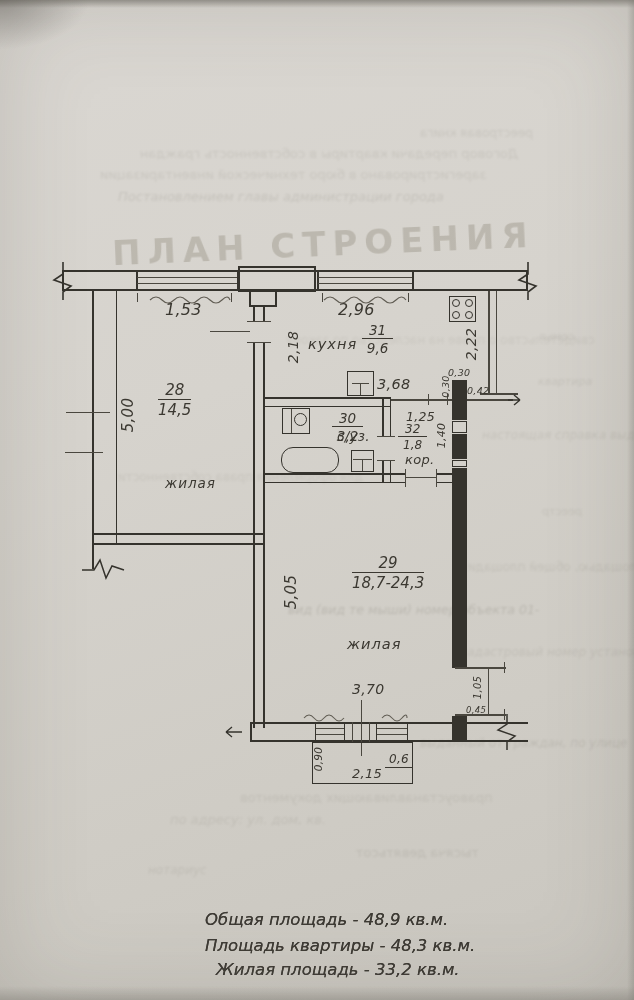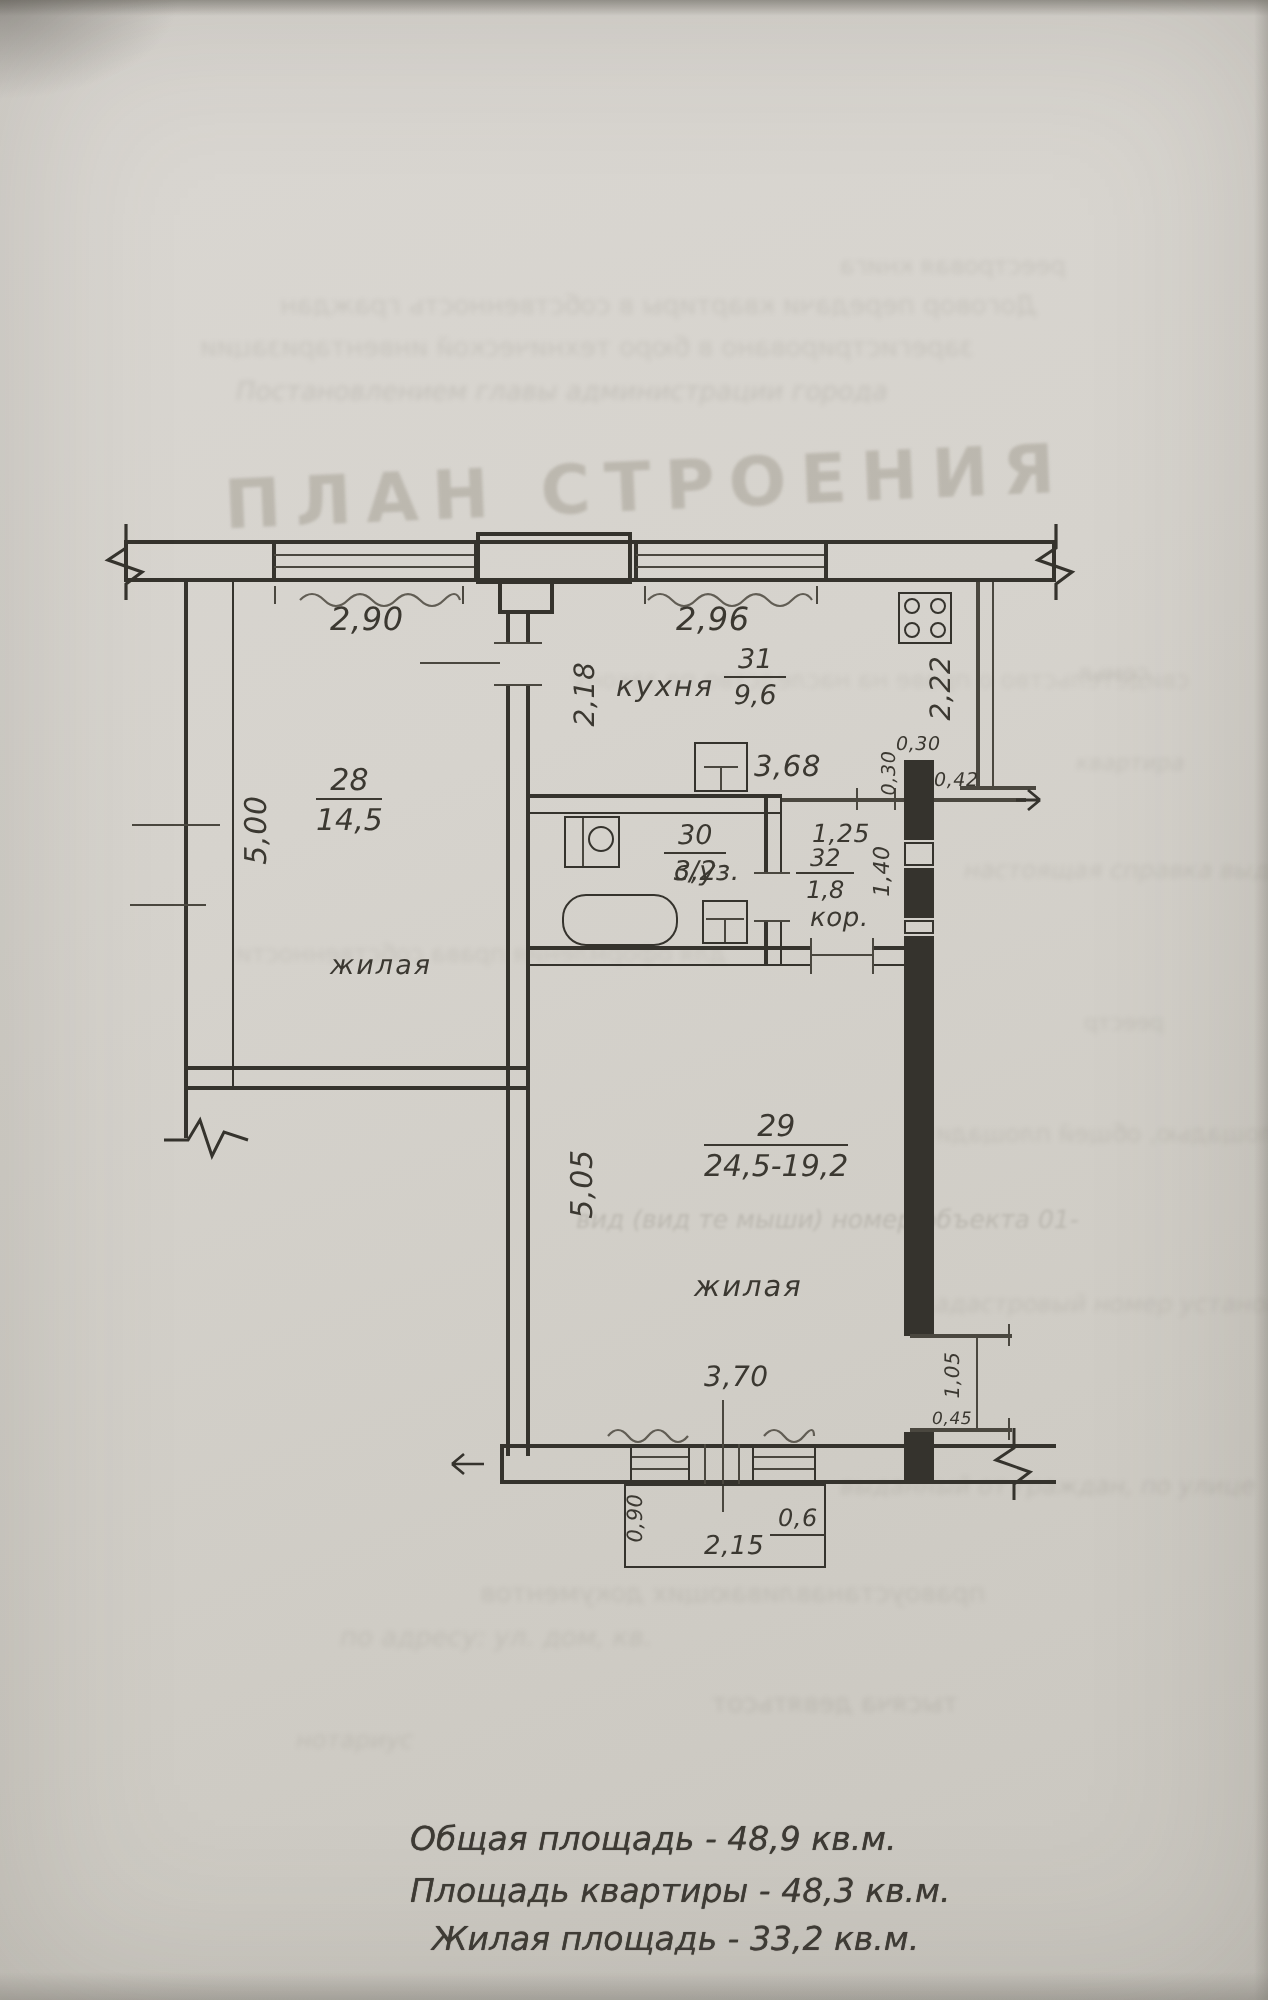--- a/index.html
+++ b/index.html
@@ -197,21 +197,21 @@
     <svg style="left:302px;top:711px;" width="44" height="10">
         <path d="M2 7 Q7 1 12 7 T22 7 T32 7 T42 7" fill="none" stroke="#615d54" stroke-width="1.1"></path>
       </svg>
     <svg style="left:380px;top:711px;" width="28" height="10">
         <path d="M2 7 Q7 1 12 7 T22 7 T27 7" fill="none" stroke="#615d54" stroke-width="1.1"></path>
       </svg>
     <div class="thin" style="left:361px;top:700px;width:1.4px;height:56px;"></div>
 
     <div class="obox" style="left:312px;top:742px;width:101px;height:42px;border-width:1.3px;"></div>
 
-    <div class="lbl" style="left:165px;top:300px;font-size:16px;">2,90</div>
+    <div class="lbl" style="left:165px;top:300px;font-size:16px;">1,53</div>
     <div class="lbl" style="left:338px;top:300px;font-size:16px;">2,96</div>
     <div class="lbl v" style="left:273px;top:339px;width:40px;font-size:14px;">2,18</div>
     <div class="lbl v" style="left:451px;top:336px;width:40px;font-size:14px;">2,22</div>
     <div class="lbl v" style="left:103px;top:406px;width:50px;font-size:15px;">5,00</div>
     <div class="lbl" style="left:377px;top:376px;font-size:14.5px;">3,68</div>
     <div class="lbl" style="left:448px;top:367px;font-size:9.5px;">0,30</div>
     <div class="lbl v" style="left:426px;top:381px;width:38px;font-size:9.5px;">0,30</div>
     <div class="lbl" style="left:467px;top:385px;font-size:9.5px;">0,42</div>
     <div class="lbl" style="left:406px;top:409px;font-size:12.5px;">1,25</div>
     <div class="lbl v" style="left:421px;top:429px;width:40px;font-size:11px;">1,40</div>
@@ -242,21 +242,21 @@
     </div>
 
     <div class="frac" style="left:398px;top:422px;font-size:12px;">
       <div class="ft">32</div>
       <div class="fb">1,8</div>
     </div>
     <div class="lbl" style="left:405px;top:452px;font-size:13px;">кор.</div>
 
     <div class="frac" style="left:352px;top:554px;font-size:15px;">
       <div class="ft">29</div>
-      <div class="fb">24,5-19,2</div>
+      <div class="fb">18,7-24,3</div>
     </div>
     <div class="lbl" style="left:347px;top:636px;font-size:14.5px;letter-spacing:1px;">жилая</div>
 
   </div>
 
   <div>
     <div class="sum" style="left:205px;top:910px;">Общая площадь - 48,9 кв.м.</div>
     <div class="sum" style="left:205px;top:936px;">Площадь квартиры - 48,3 кв.м.</div>
     <div class="sum" style="left:216px;top:960px;">Жилая площадь - 33,2 кв.м.</div>
   </div>

